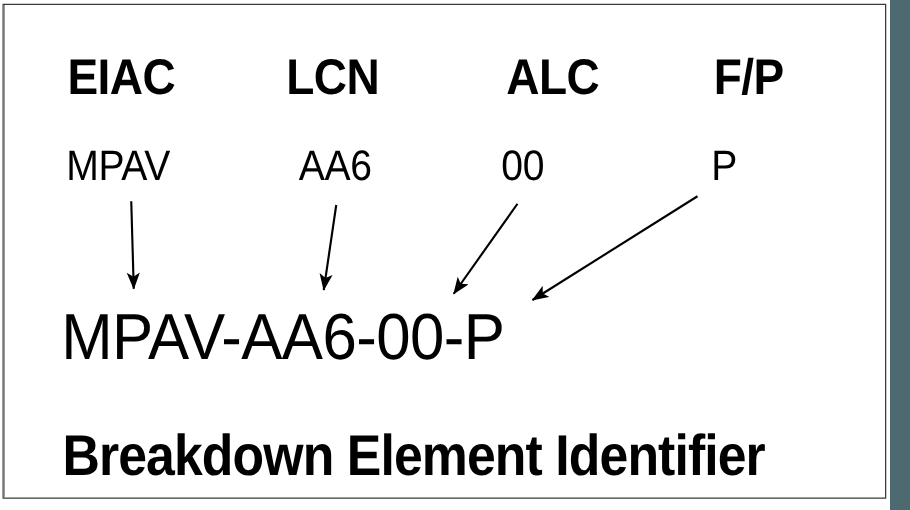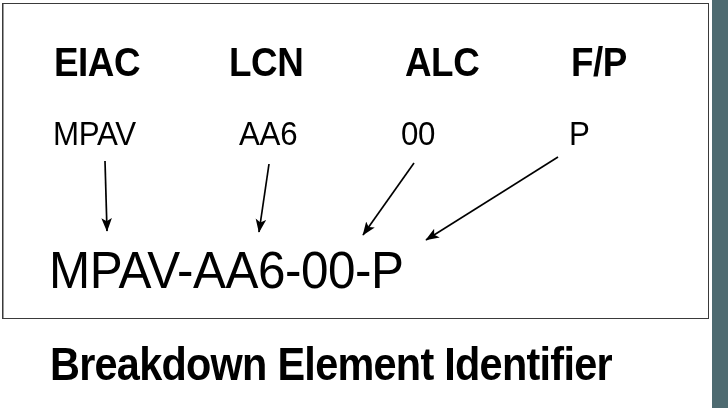--- a/index.html
+++ b/index.html
@@ -24,21 +24,21 @@
     width: 16px;
     height: 408px;
     background: #4d6a70;
   }
   
   #figure-card {
     position: absolute;
     left: 2px;
     top: 3px;
     width: 707px;
-    height: 316px;
+    height: 396px;
     background: #ffffff;
     border: 1px solid #3a3a3a;
     box-sizing: border-box;
   }
   #figure-card::before {
     
     content: "";
     position: absolute;
     left: 0;
     top: 0;

